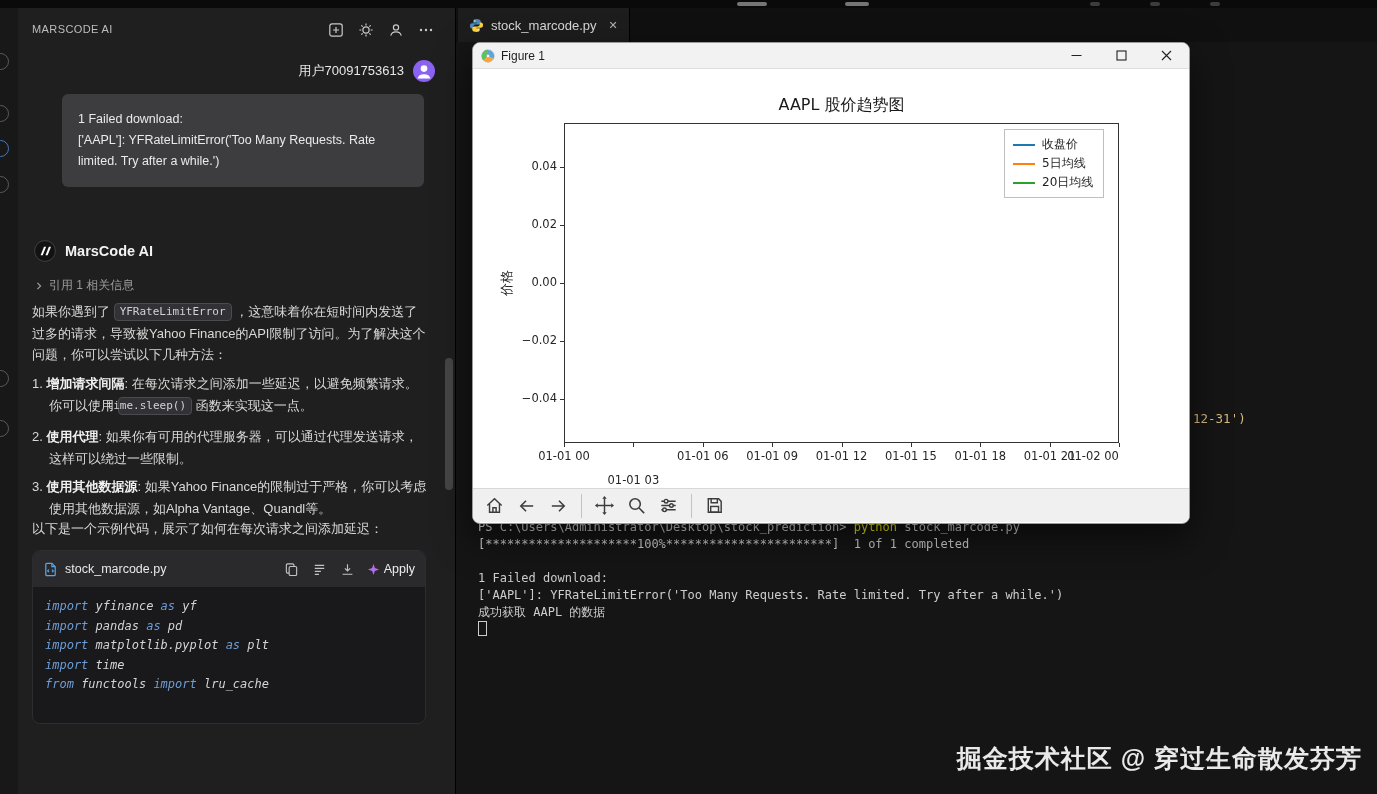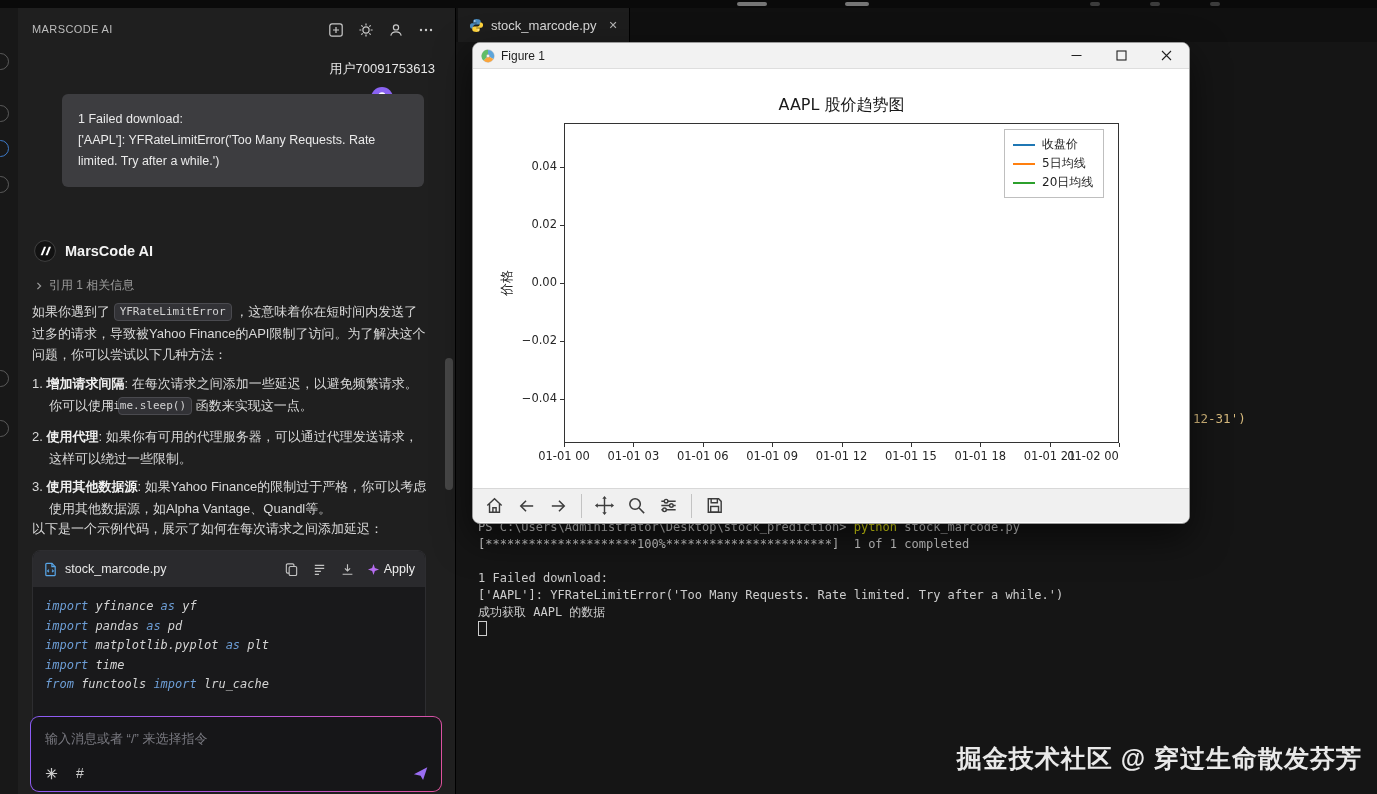--- a/index.html
+++ b/index.html
@@ -15,21 +15,21 @@
   .ab-frag { position:absolute; left:-8px; width:17px; height:17px; border:1.6px solid #7d7d7d; border-radius:50%; opacity:.65; }
   .ab-frag.accent { border-color:#3f7fd2; opacity:.95; }
 
   
   .sidebar { position:absolute; left:18px; top:8px; width:425px; height:786px; background:#1f1f1f; color:#d6d6d6; z-index:10; overflow:hidden; }
   .sb-header { position:absolute; left:0; top:10px; width:100%; height:24px; }
   .sb-title { position:absolute; left:14px; top:5px; font-size:11px; letter-spacing:.4px; color:#bdbdbd; }
   .sb-actions { position:absolute; right:5px; top:0; display:flex; gap:6px; }
   .sb-action { width:24px; height:24px; display:flex; align-items:center; justify-content:center; color:#c9c9c9; cursor:pointer; border-radius:4px; }
 
-  .user-row { position:absolute; right:8px; top:52px; display:flex; align-items:center; gap:9px;flex-direction:column; }
+  .user-row { position:absolute; right:8px; top:52px; display:flex; align-items:center; gap:9px; }
   .user-name { font-size:13px; color:#e6e6e6; }
   .avatar { width:22px; height:22px; display:block; }
 
   .quote-box { position:absolute; left:44px; top:86px; width:362px; background:#3d3d40; border-radius:6px; padding:15px 16px; font-size:12.5px; line-height:21px; color:#eaeaea; }
 
   .assistant-row { position:absolute; left:16px; top:232px; display:flex; align-items:center; gap:9px; }
   .mc-logo { width:22px; height:22px; display:block; }
   .mc-name { font-size:14.5px; font-weight:700; color:#f2f2f2; }
 
   .ref-row { position:absolute; left:16px; top:269px; display:flex; align-items:center; gap:5px; font-size:12px; color:#9b9b9b; cursor:pointer; }
@@ -247,38 +247,20 @@
                   <path d="M8 1.2l1.7 5.1L14.8 8l-5.1 1.7L8 14.8 6.3 9.7 1.2 8l5.1-1.7z" fill="#b66cf0"></path>
                 </svg>
             </span>
             <span>Apply</span>
           </button>
         </div>
       </div>
       <div class="cc-body"><div class="code-line"><span class="tok-kw">import</span><span class="tok-id"> yfinance </span><span class="tok-kw">as</span><span class="tok-id"> yf</span></div><div class="code-line"><span class="tok-kw">import</span><span class="tok-id"> pandas </span><span class="tok-kw">as</span><span class="tok-id"> pd</span></div><div class="code-line"><span class="tok-kw">import</span><span class="tok-id"> matplotlib.pyplot </span><span class="tok-kw">as</span><span class="tok-id"> plt</span></div><div class="code-line"><span class="tok-kw">import</span><span class="tok-id"> time</span></div><div class="code-line"><span class="tok-kw">from</span><span class="tok-id"> functools </span><span class="tok-kw">import</span><span class="tok-id"> lru_cache</span></div></div>
     </div>
 
-    <div class="input-wrap">
-      <div class="input-inner">
-        <div class="placeholder">输入消息或者 “/” 来选择指令</div>
-        <div class="input-actions">
-          <span class="input-act">
-            <svg width="15" height="15" viewBox="0 0 16 16" fill="none" stroke="currentColor" stroke-width="1.3">
-                <path d="M8 2v12M2 8h12M3.8 3.8l8.4 8.4M12.2 3.8l-8.4 8.4"></path>
-              </svg>
-          </span>
-          <span class="input-act hash-glyph">#</span>
-        </div>
-        <span class="send-btn">
-          <svg width="17" height="17" viewBox="0 0 16 16" fill="currentColor">
-              <path d="M1.8 8.7L14.4 2.1 10.4 14.2 8.1 10.1 1.8 8.7z"></path>
-            </svg>
-        </span>
-      </div>
-    </div>
   </aside>
 
   <div class="sb-scrollbar">
     <div class="sb-thumb"></div>
   </div>
 
   <main class="editor">
     <div class="tabbar">
       <div class="tab">
         <span style="display:flex;">
@@ -345,21 +327,21 @@
           <span class="ytick-label" style="top: 206px;">0.00</span>
           <span class="ytick-mark" style="top: 214px;"></span>
           <span class="ytick-label" style="top: 264px;">−0.02</span>
           <span class="ytick-mark" style="top: 272px;"></span>
           <span class="ytick-label" style="top: 322px;">−0.04</span>
           <span class="ytick-mark" style="top: 330px;"></span>
         </div>
       <div class="xticks">
           <span class="xtick-label" style="left: 91px;">01-01 00</span>
           <span class="xtick-mark" style="left: 91px;"></span>
-          <span class="xtick-label" style="left: 160.375px;">01-01 03</span>
+          <span class="xtick-label" style="left: 160.375px; margin-top: 24px;">01-01 03</span>
           <span class="xtick-mark" style="left: 160.375px;"></span>
           <span class="xtick-label" style="left: 229.75px;">01-01 06</span>
           <span class="xtick-mark" style="left: 229.75px;"></span>
           <span class="xtick-label" style="left: 299.125px;">01-01 09</span>
           <span class="xtick-mark" style="left: 299.125px;"></span>
           <span class="xtick-label" style="left: 368.5px;">01-01 12</span>
           <span class="xtick-mark" style="left: 368.5px;"></span>
           <span class="xtick-label" style="left: 437.875px;">01-01 15</span>
           <span class="xtick-mark" style="left: 437.875px;"></span>
           <span class="xtick-label" style="left: 507.25px;">01-01 18</span>

